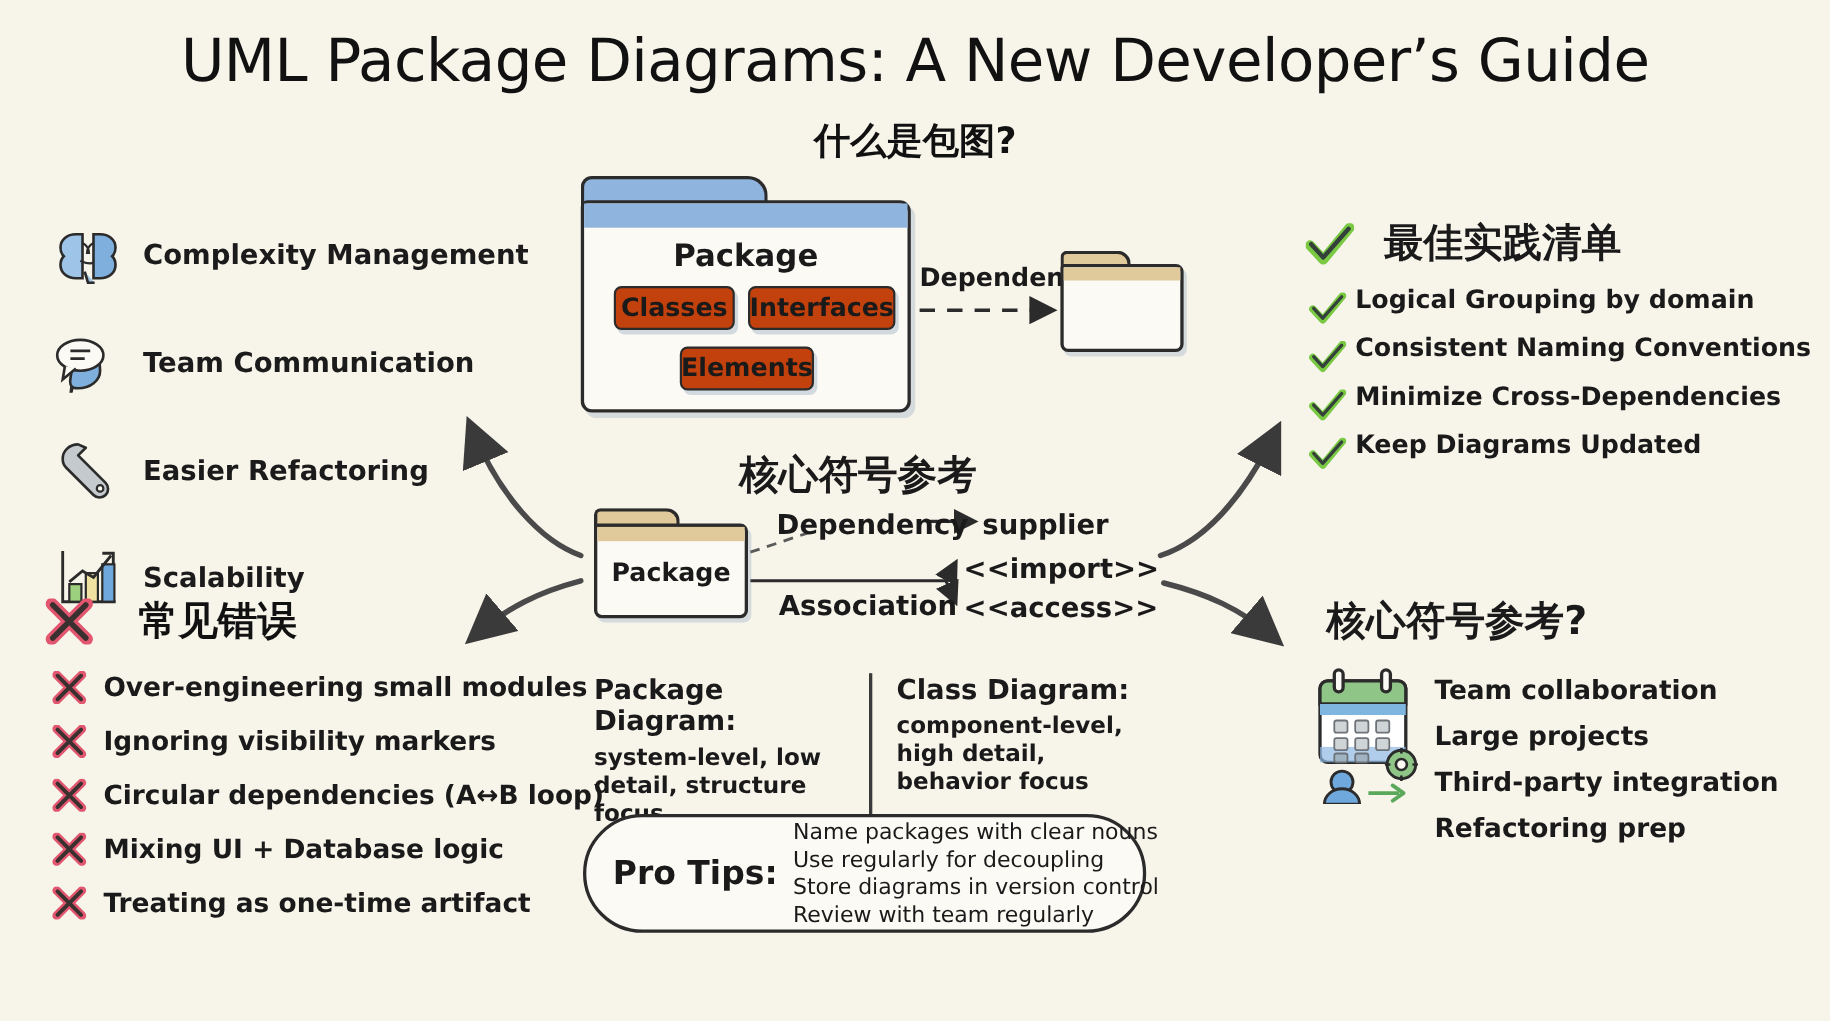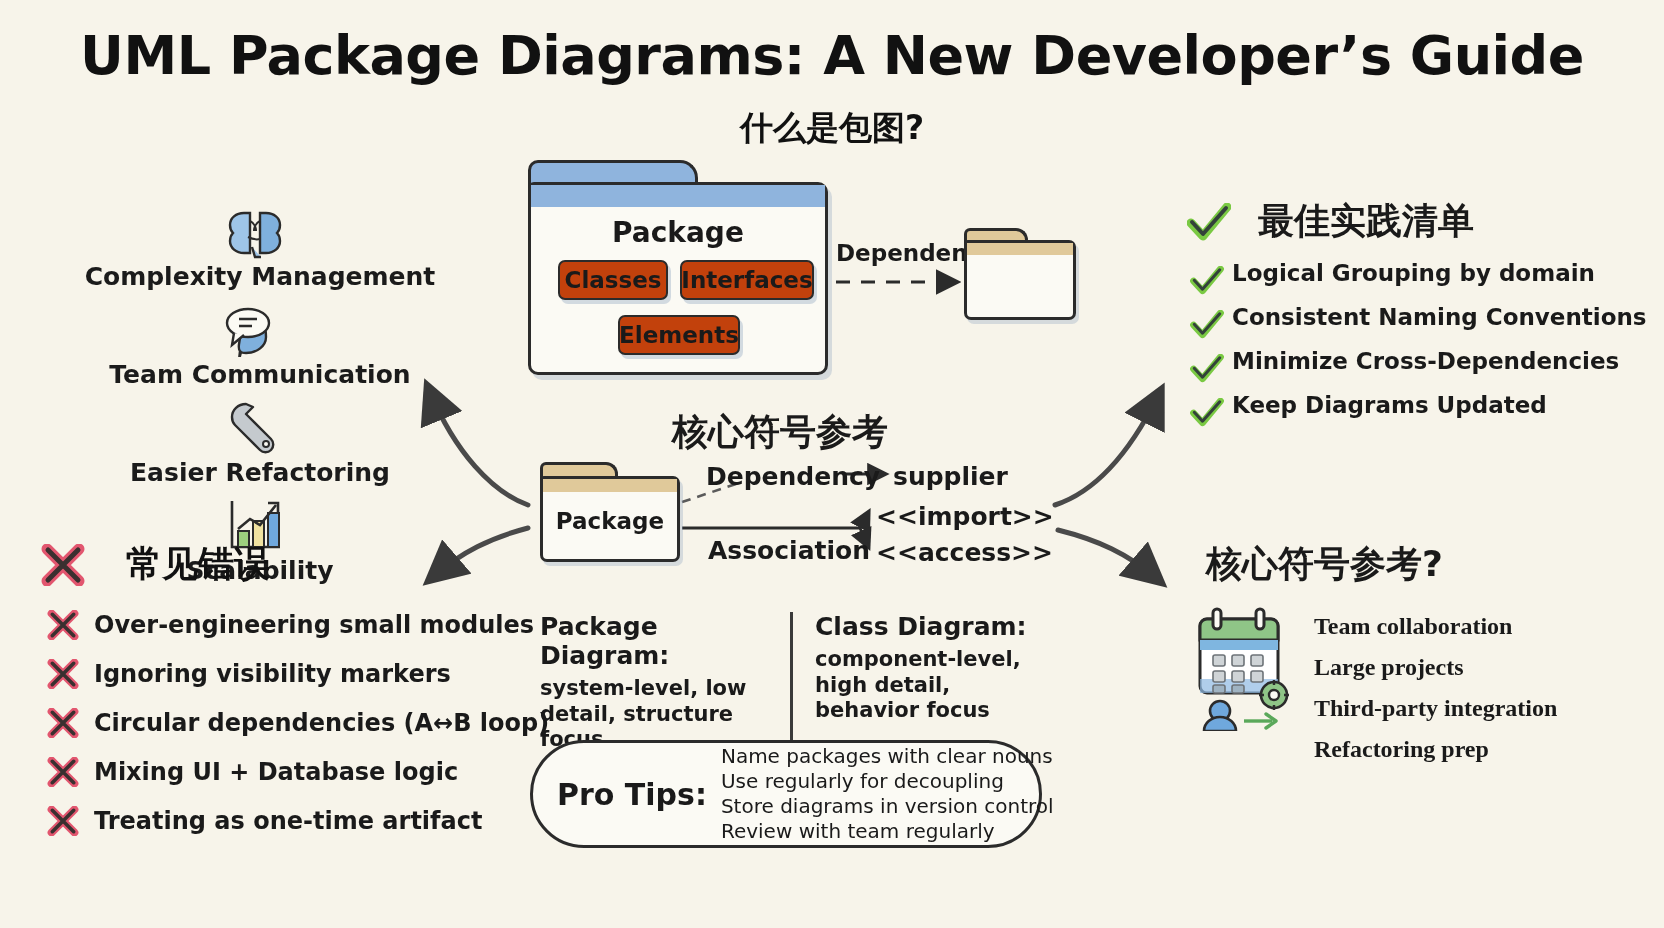--- a/index.html
+++ b/index.html
@@ -13,40 +13,40 @@
   }
   #canvas { position: relative; width: 1664px; height: 928px; }
 
   .abs { position: absolute; }
 
   
   #main-title {
     top: 24px; left: 0; width: 1664px;
     text-align: center;
     font-size: 54px;
-    font-weight: 700;
+    font-weight: 400;
     letter-spacing: -0.5px;
     color: #111;
     font-family: "DejaVu Sans", sans-serif;
   }
   #sub-title {
     top: 106px; left: 0; width: 1664px;
     text-align: center;
     font-size: 33px;
     font-weight: 700;
     color: #111;
   }
 
   
   .row { display: flex; align-items: center; }
   .icon-slot { flex: 0 0 auto; display: flex; align-items: center; justify-content: center; }
 
   
   #benefits { top: 200px; left: 40px; width: 430px; }
-  #benefits .row { margin-bottom: 36px; height: 62px; flex-direction: column; }
+  #benefits .row { margin-bottom: 36px; height: 62px; }
   #benefits .icon-slot { width: 80px; height: 62px; }
   #benefits .label {
     font-size: 25px; font-weight: 600; color: #1b1b1b;
     margin-left: 10px; white-space: nowrap;
   }
 
   
   #mistakes { top: 540px; left: 40px; width: 500px; }
   #mistakes .head { display: flex; align-items: center; margin-bottom: 16px; }
   #mistakes .head .title {
@@ -61,21 +61,21 @@
   #practices .head { display: flex; align-items: center; margin-bottom: 14px; }
   #practices .head .title { font-size: 36px; font-weight: 700; margin-left: 26px; }
   #practices .row { margin-bottom: 6px; align-items: flex-start; }
   #practices .icon-slot { width: 42px; height: 34px; margin-top: 4px; }
   #practices .label { font-size: 23px; font-weight: 600; line-height: 1.16; margin-left: 4px; }
 
   
   #when { top: 540px; left: 1186px; width: 470px; }
   #when .title { font-size: 36px; font-weight: 700; margin-bottom: 14px; margin-left: 20px; }
   #when .body { display: flex; align-items: flex-start; }
-  #when .when-items { margin-left: 10px; margin-top: 10px; font-family: Liberation Serif, serif; }
+  #when .when-items { margin-left: 0; margin-top: 10px; }
   #when .when-items div { font-size: 24px; font-weight: 600; margin-bottom: 14px; white-space: nowrap; }
 
   
   #pkg-main { top: 160px; left: 528px; width: 300px; height: 215px; }
   .folder-shell { position: relative; width: 100%; height: 100%; }
 
   #pkg-main .f-tab {
     left: 0; top: 0; width: 170px; height: 30px;
     background: #8fb4dd; border: 3px solid #2b2b2b;
     border-radius: 10px 18px 0 0; border-bottom: none;

